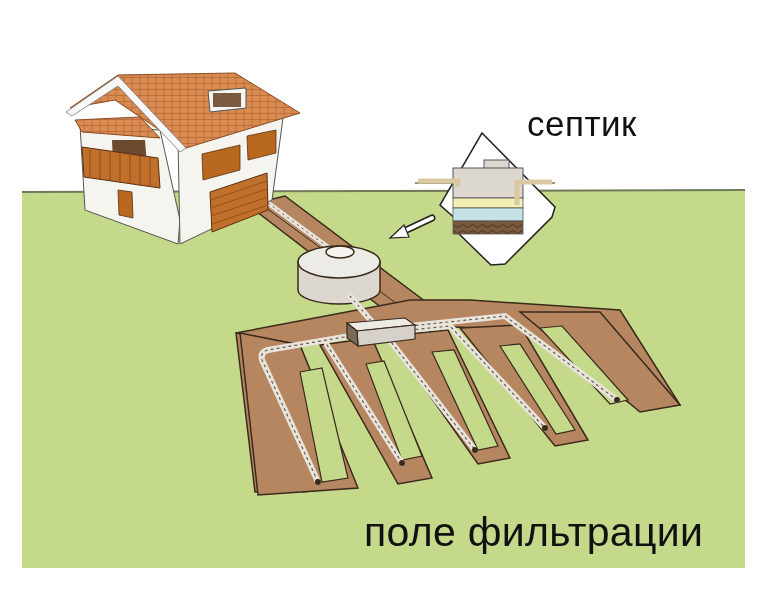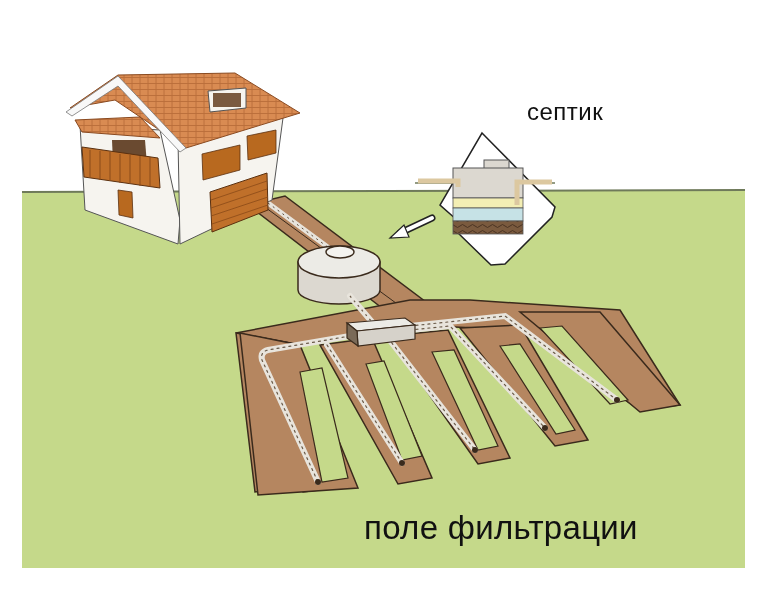--- a/index.html
+++ b/index.html
@@ -1,20 +1,20 @@
 <!DOCTYPE html>
 <html><head>
 <meta charset="utf-8">
 <style>
   html, body { margin:0; padding:0; background:#ffffff; }
   body { width:769px; height:594px; position:relative; overflow:hidden; font-family:"Liberation Sans", sans-serif; }
   #scene { position:absolute; left:0; top:0; width:769px; height:594px; }
   .label { position:absolute; color:#111; font-family:"Liberation Sans", sans-serif; white-space:nowrap; }
-  #label-septic { left:527px; top:98px; font-size:24px; letter-spacing:0.5px; }
-  #label-field { left:364px; top:509px; font-size:33px; letter-spacing:0.3px; }
+  #label-septic { left:527px; top:104px; font-size:35px; letter-spacing:0.5px; }
+  #label-field { left:364px; top:509px; font-size:41px; letter-spacing:0.3px; }
 </style>
 </head>
 <body>
 
 <svg id="scene" viewBox="0 0 769 594" xmlns="http://www.w3.org/2000/svg">
   <defs>
     <pattern id="tiles" width="8" height="6" patternUnits="userSpaceOnUse">
       <rect width="8" height="6" fill="#d98b52"></rect>
       <path d="M0 5.5 H8 M4 0 V5.5" stroke="#b56a36" stroke-width="0.8"></path>
     </pattern>

